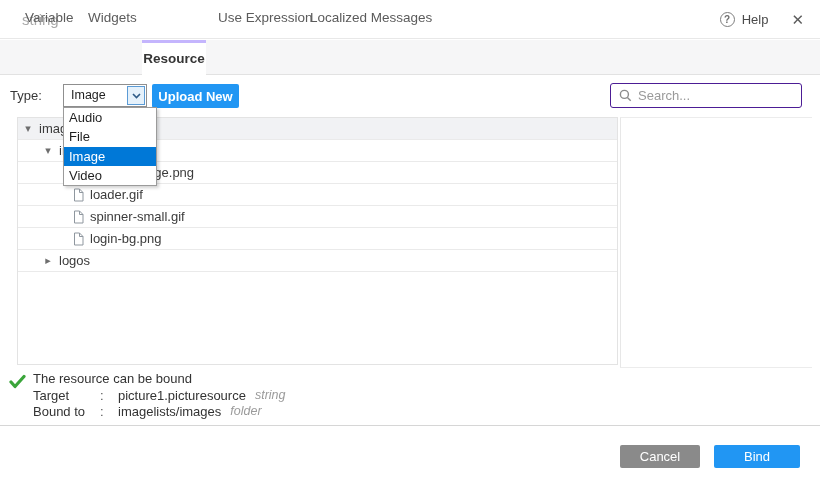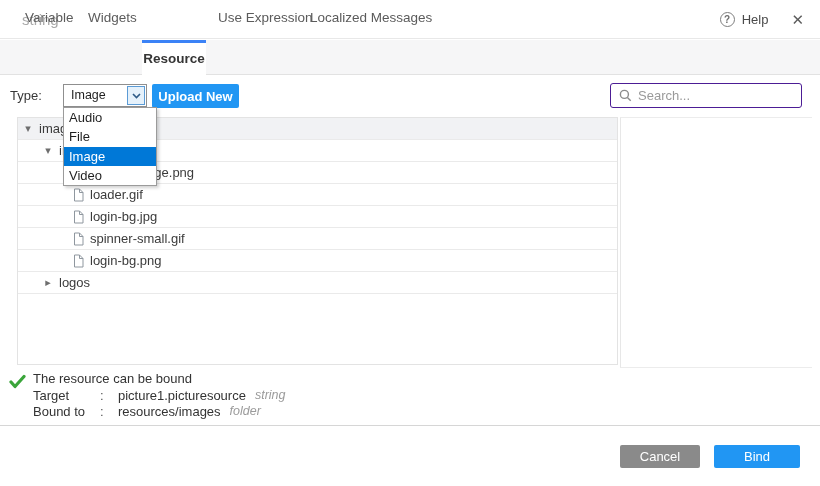--- a/index.html
+++ b/index.html
@@ -12,21 +12,21 @@
   .dialog-title { font-size:16.5px; font-weight:600; color:#3f3f3f; letter-spacing:.1px; }
   .title-type { font-size:15px; color:#a9a9a9; margin-left:10px; font-weight:400; }
   .header-right { position:absolute; right:16px; top:0; height:39px; display:flex; align-items:center; gap:7px; }
   .help-circle { width:15px; height:15px; border:1.4px solid #7e7e7e; border-radius:50%; display:flex; align-items:center; justify-content:center; font-size:10px; color:#6f6f6f; font-weight:700; cursor:pointer; }
   .help-label { font-size:13px; color:#4a4a4a; cursor:pointer; }
   .close-x { font-size:15px; color:#5c5c5c; margin-left:16px; cursor:pointer; line-height:1; }
 
   
   .tabbar { position:absolute; left:0; top:40px; width:820px; height:35px; background:#f6f6f7; border-bottom:1px solid #e2e2e2; }
   .tab { position:absolute; top:0; height:35px; line-height:35px; font-size:13.5px; color:#5b5b5b; cursor:pointer; white-space:nowrap; }
-  .tab-active-box { position:absolute; left:142px; top:40px; width:64px; height:37px; background:#fff; border-top:3px solid #3b82f6; text-align:center; line-height:32px; font-size:13.5px; font-weight:700; color:#353535; cursor:pointer; z-index:2; }
+  .tab-active-box { position:absolute; left:142px; top:40px; width:64px; height:37px; background:#fff; border-top:3px solid #c4b5fd; text-align:center; line-height:32px; font-size:13.5px; font-weight:700; color:#353535; cursor:pointer; z-index:2; }
 
   
   .type-label { position:absolute; left:10px; top:84px; height:23px; line-height:23px; font-size:13px; color:#383838; }
   .select-box { position:absolute; left:63px; top:84px; width:84px; height:23px; background:#fff; border:1px solid #8f8f8f; cursor:pointer; z-index:20; }
   .select-value { position:absolute; left:7px; top:0; height:21px; line-height:21px; font-size:12.5px; color:#1f1f1f; }
   .select-arrow-zone { position:absolute; right:1px; top:1px; width:18px; height:19px; background:#e5f1fb; border:1px solid #5b9bd5; display:flex; align-items:center; justify-content:center; }
   .upload-btn { position:absolute; left:152px; top:84px; width:87px; height:24px; background:#2196f3; color:#fff; border:none; border-radius:2px; font-size:13px; font-weight:600; font-family:"Liberation Sans", sans-serif; cursor:pointer; }
   .search-box { position:absolute; left:610px; top:83px; width:192px; height:25px; border:1px solid #4c1d95; border-radius:3px; background:#fff; display:flex; align-items:center; padding-left:8px; gap:6px; }
   .search-placeholder { font-size:13px; color:#9a9a9a; }
 
@@ -126,27 +126,20 @@
         <path d="M1.5 1 h5 l3.5 3.5 v8.5 h-8.5 z" fill="#fff" stroke="#8f979f" stroke-width="1"></path>
         <path d="M6.5 1 v3.5 h3.5" fill="none" stroke="#8f979f" stroke-width="1"></path>
       </svg>
     <span>loader.gif</span>
   </div>
   <div class="tree-row lvl3">
     <svg class="file-ic" width="11" height="14" viewBox="0 0 11 14">
         <path d="M1.5 1 h5 l3.5 3.5 v8.5 h-8.5 z" fill="#fff" stroke="#8f979f" stroke-width="1"></path>
         <path d="M6.5 1 v3.5 h3.5" fill="none" stroke="#8f979f" stroke-width="1"></path>
       </svg>
-    <span>login-bg.jpg</span>
-  </div>
-  <div class="tree-row lvl3">
-    <svg class="file-ic" width="11" height="14" viewBox="0 0 11 14">
-        <path d="M1.5 1 h5 l3.5 3.5 v8.5 h-8.5 z" fill="#fff" stroke="#8f979f" stroke-width="1"></path>
-        <path d="M6.5 1 v3.5 h3.5" fill="none" stroke="#8f979f" stroke-width="1"></path>
-      </svg>
     <span>spinner-small.gif</span>
   </div>
   <div class="tree-row lvl3">
     <svg class="file-ic" width="11" height="14" viewBox="0 0 11 14">
         <path d="M1.5 1 h5 l3.5 3.5 v8.5 h-8.5 z" fill="#fff" stroke="#8f979f" stroke-width="1"></path>
         <path d="M6.5 1 v3.5 h3.5" fill="none" stroke="#8f979f" stroke-width="1"></path>
       </svg>
     <span>login-bg.png</span>
   </div>
   <div class="tree-row lvl2">
@@ -171,19 +164,19 @@
 
 <div class="status-row" style="top:388px;">
   <span class="s-label">Target</span>
   <span class="s-colon">:</span>
   <span class="s-value">picture1.picturesource</span>
   <span class="s-type">string</span>
 </div>
 <div class="status-row" style="top:404px;">
   <span class="s-label">Bound to</span>
   <span class="s-colon">:</span>
-  <span class="s-value">resources/images</span>
+  <span class="s-value">imagelists/images</span>
   <span class="s-type">folder</span>
 </div>
 
 <div class="footer-sep"></div>
 <button class="btn cancel-btn">Cancel</button>
 <button class="btn bind-btn">Bind</button>
 
 </body></html>

